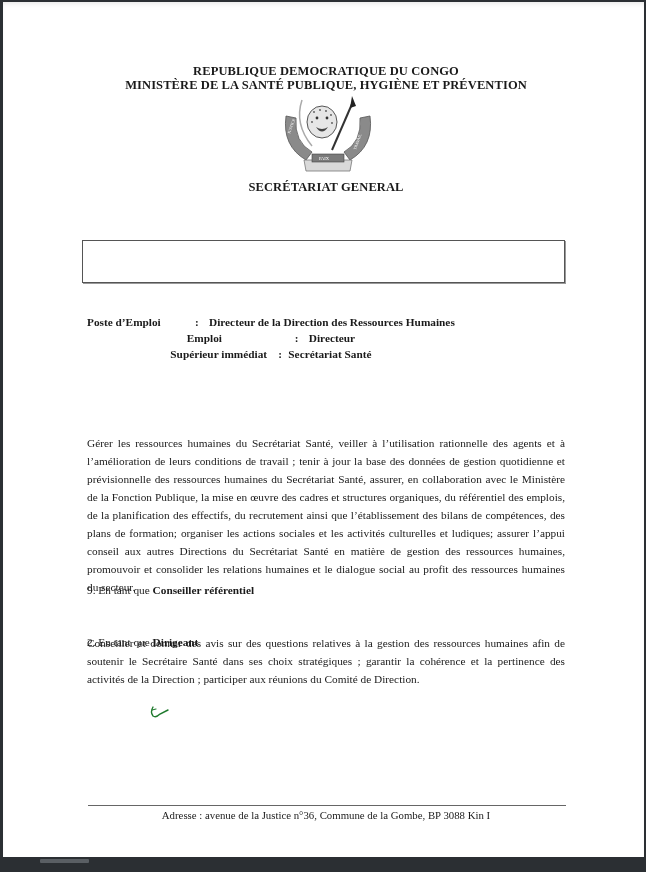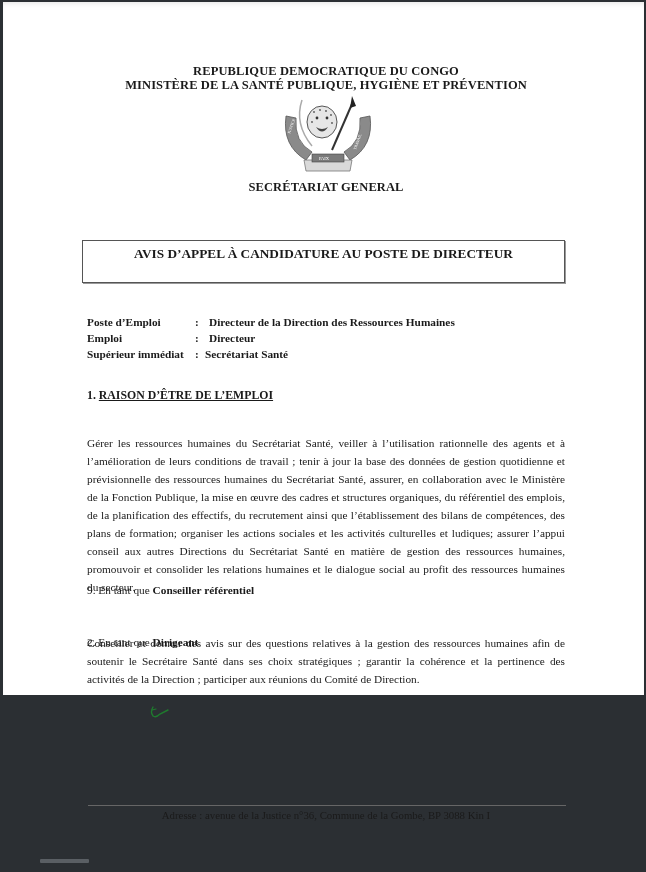--- a/index.html
+++ b/index.html
@@ -4,39 +4,39 @@
 <style>
   html, body { margin: 0; padding: 0; }
   body {
     width: 646px; height: 872px; overflow: hidden;
     background: #2b2f33;
     font-family: "Liberation Serif", "DejaVu Serif", serif;
     color: #1a1a1a;
     position: relative;
   }
   .page {
-    position: absolute; left: 3px; top: 2px; width: 641px; height: 693px;
+    position: absolute; left: 3px; top: 2px; width: 641px; height: 855px;
     background: #ffffff;
     box-shadow: inset 0 4px 6px -4px rgba(0,0,0,0.15);
   }
   .hdr {
     position: absolute; left: 0; width: 646px; text-align: center;
     font-weight: bold; font-size: 12.5px; letter-spacing: 0.1px; line-height: 15px;
   }
   .emblem { position: absolute; left: 273px; top: 92px; width: 104px; height: 78px; }
   .titlebox {
     position: absolute; left: 82px; top: 238px; width: 483px; height: 43px;
     border: 1px solid #555; box-shadow: 1px 1px 0 #999;
     text-align: center; font-weight: bold; font-size: 13.3px; line-height: 17px;
     padding-top: 4px; box-sizing: border-box;
   }
   .fields {
     position: absolute; left: 87px; top: 312px; font-size: 11.3px; line-height: 16px; font-weight: bold;
   }
-  .fields .row { display: flex; }
+  .fields .row { display: flex; justify-content: center; }
   .fields .lbl { width: 108px; }
   .fields .sep { width: 14px; }
   .sec {
     position: absolute; left: 87px; font-size: 11.8px; font-weight: bold;
   }
   .sec u { text-decoration: underline; }
   .para {
     position: absolute; left: 87px; width: 478px;
     font-size: 11.3px; line-height: 18px; text-align: justify;
     text-align-last: left;
@@ -91,45 +91,40 @@
 
     <path d="M26 6 Q18 30 36 52" fill="none" stroke="#aaa" stroke-width="1.5"></path>
     <text x="14" y="40" font-size="4" fill="#fff" font-family="Liberation Serif, serif" transform="rotate(-70 14 40)">JUSTICE</text>
     <text x="43" y="66" font-size="4.5" fill="#fff" font-family="Liberation Serif, serif">PAIX</text>
     <text x="80" y="56" font-size="4" fill="#fff" font-family="Liberation Serif, serif" transform="rotate(-70 80 56)">TRAVAIL</text>
   </svg>
 
   <div class="hdr" style="top:178px;">SECRÉTARIAT GENERAL</div>
 
   <div class="titlebox" style="left:79px;">
-    <div>AVIS D’APPEL À CANDIDATURE AU POSTE DE DIRECTEUR</div>
   </div>
 
   <div class="fields" style="left:84px;">
     <div class="row">
       <span class="lbl">Poste d’Emploi</span>
       <span class="sep">:</span>
       <span>Directeur de la Direction des Ressources Humaines</span>
     </div>
     <div class="row">
       <span class="lbl">Emploi</span>
       <span class="sep">:</span>
       <span>Directeur</span>
     </div>
     <div class="row">
       <span class="lbl">Supérieur immédiat</span>
       <span class="sep" style="width:10px;">:</span>
       <span>Secrétariat Santé</span>
     </div>
   </div>
 
-  <div class="sec" style="top:386px; left:84px;">
-    <span>1.</span>
-    <u>RAISON D’ÊTRE DE L’EMPLOI</u>
-  </div>
   <div class="para" style="top:404px; left:84px;">Gérer les ressources humaines du Secrétariat Santé, veiller à l’utilisation rationnelle des agents et à l’amélioration de leurs conditions de travail ; tenir à jour la base des données de gestion quotidienne et prévisionnelle des ressources humaines du Secrétariat Santé, assurer, en collaboration avec le Ministère de la Fonction Publique, la mise en œuvre des cadres et structures organiques, du référentiel des emplois, de la planification des effectifs, du recrutement ainsi que l’établissement des bilans de compétences, des plans de formation; organiser les actions sociales et les activités culturelles et ludiques; assurer l’appui conseil aux autres Directions du Secrétariat Santé en matière de gestion des ressources humaines, promouvoir et consolider les relations humaines et le dialogue social au profit des ressources humaines du secteur.</div>
 
 
   <div class="sub" style="top:582px; left:84px;">
     <span>9. En tant que </span><b>Conseiller référentiel</b>
   </div>
   <div class="para" style="top:604px; left:84px;">Conseiller et donner des avis sur des questions relatives à la gestion des ressources humaines afin de soutenir le Secrétaire Santé dans ses choix stratégiques ; garantir la cohérence et la pertinence des activités de la Direction ; participer aux réunions du Comité de Direction.</div>
 
   <div class="sub" style="top:634px; left:84px;">
     <span>2. En tant que </span><b>Dirigeant</b>

